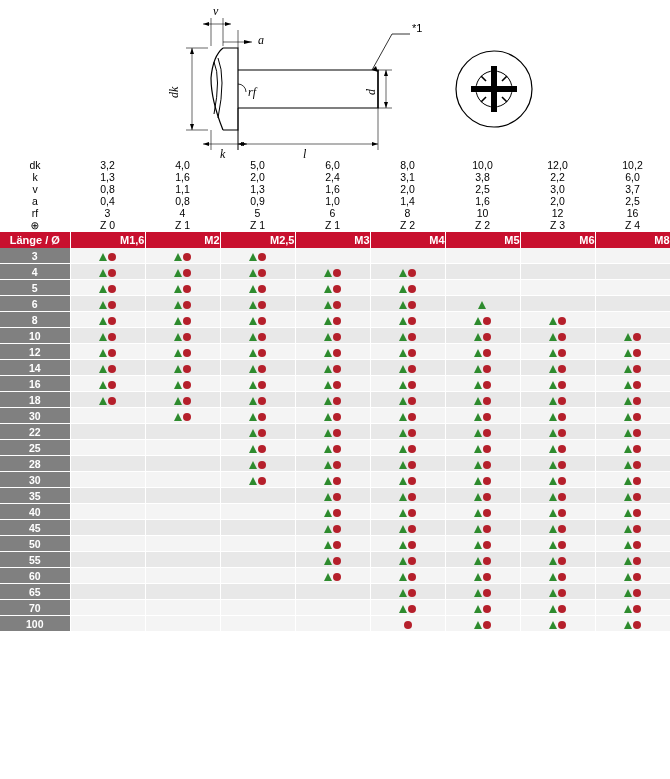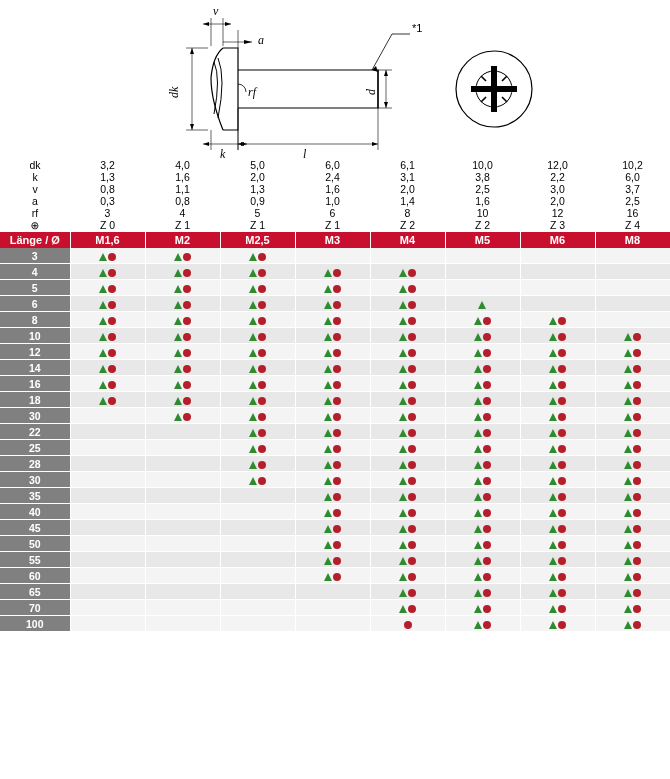--- a/index.html
+++ b/index.html
@@ -35,21 +35,21 @@
   }
   .specline td{border-bottom:1px solid #000;}
 
   
   #mainhdr{width:670px;table-layout:fixed;}
   #mainhdr td{
     background:#c8102e;
     color:#ffffff;
     font-weight:bold;
     font-size:11px;
-    text-align:center;
+    text-align:right;
     height:16px;
     padding:0;
     border-right:1px solid #ffffff;
   }
   #mainhdr td.first{text-align:center;}
 
   
   #matrix{width:670px;table-layout:fixed;}
   #matrix td{
     height:15px;
@@ -189,21 +189,21 @@
         <col style="width:75px">
         <col style="width:75px">
     </colgroup>
     <tbody id="spec-body">
         <tr>
           <td class="lbl">dk</td>
           <td>3,2</td>
           <td>4,0</td>
           <td>5,0</td>
           <td>6,0</td>
-          <td>6,1</td>
+          <td>8,0</td>
           <td>10,0</td>
           <td>12,0</td>
           <td>10,2</td>
         </tr>
         <tr>
           <td class="lbl">k</td>
           <td>1,3</td>
           <td>1,6</td>
           <td>2,0</td>
           <td>2,4</td>
@@ -218,21 +218,21 @@
           <td>1,1</td>
           <td>1,3</td>
           <td>1,6</td>
           <td>2,0</td>
           <td>2,5</td>
           <td>3,0</td>
           <td>3,7</td>
         </tr>
         <tr>
           <td class="lbl">a</td>
-          <td>0,3</td>
+          <td>0,4</td>
           <td>0,8</td>
           <td>0,9</td>
           <td>1,0</td>
           <td>1,4</td>
           <td>1,6</td>
           <td>2,0</td>
           <td>2,5</td>
         </tr>
         <tr>
           <td class="lbl">rf</td>

